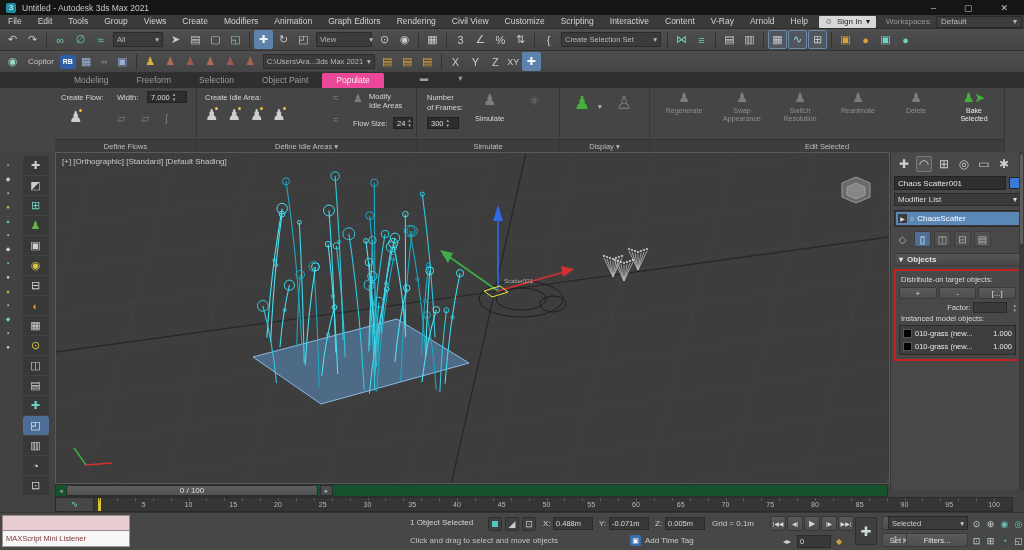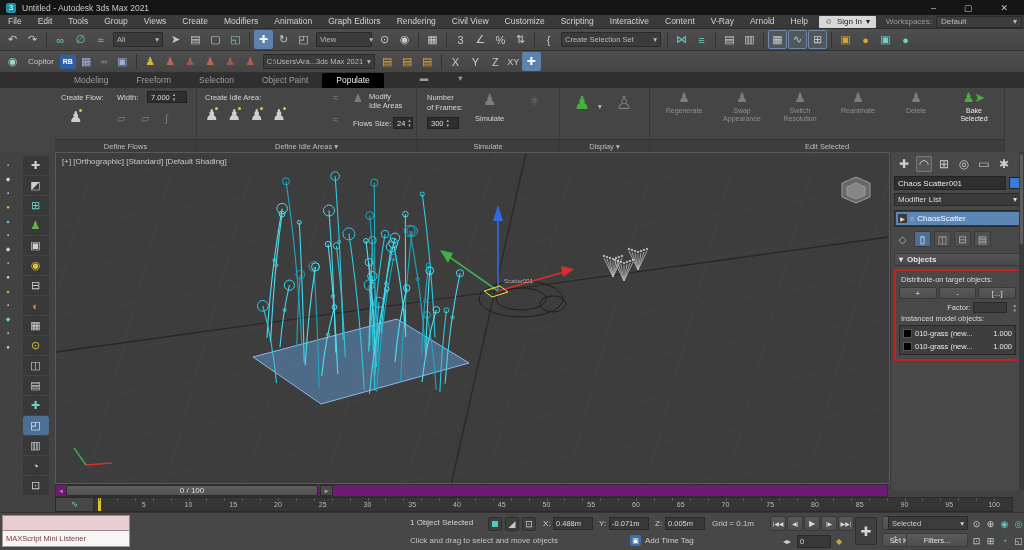--- a/index.html
+++ b/index.html
@@ -29,21 +29,21 @@
 .tic.box{border:1px solid #6d87a5;background:#50565e}
 .ttxt{font-size:8px;color:#c8c8c8;padding:0 5px}
 .tdd{display:inline-flex;align-items:center;justify-content:space-between;height:15px;background:#3b3b3b;border:1px solid #2a2a2a;color:#b8b8b8;font-size:7.5px;padding:0 3px;border-radius:1px;margin:0 2px;flex:0 0 auto}
 .tsep{width:1px;height:16px;background:#333;margin:0 3px;flex:0 0 auto}
 .badge{background:#2e5fa3;color:#fff;font-weight:bold;font-size:7px;border-radius:2px;min-width:16px;height:14px;display:inline-flex;align-items:center;justify-content:center}
 .star{position:relative}
 .star::after{content:"";position:absolute;top:1px;right:0px;width:3px;height:3px;background:#e8c43a;border-radius:50%}
 
 #rtabs{left:0;top:73px;width:1024px;height:15px;background:#2f2f2f;display:flex;align-items:flex-end;padding-left:60px;position:absolute}
 #rtabs span{font-size:8.5px;color:#9c9c9c;padding:2px 14px;line-height:11px}
-#rtabs span.active{background:#000000;color:#f0f0f0;border-radius:2px 2px 0 0}
+#rtabs span.active{background:#ec4899;color:#f0f0f0;border-radius:2px 2px 0 0}
 #rtabs .tabmenu{margin-left:8px;display:flex;align-items:center;gap:2px;color:#bbb}
 #ribbon{left:0;top:88px;width:1024px;height:64px;background:#454545;position:absolute}
 .rpanel{position:absolute;top:0;height:64px;border-right:1px solid #383838}
 .rlabel{position:absolute;left:0;right:0;bottom:0;height:13px;background:#3d3d3d;color:#bdbdbd;font-size:7.5px;text-align:center;line-height:13px;border-top:1px solid #333}
 .rsm{font-size:7.5px;color:#d6d6d6;position:absolute}
 .spin{display:inline-flex;align-items:center;background:#2e2e2e;border:1px solid #222;color:#ddd;font-size:7.5px;height:12px;padding:0 3px;position:absolute}
 .spud{display:inline-flex;flex-direction:column;font-size:5px;line-height:5px;color:#aaa;margin-left:3px}
 .pic{position:absolute;font-size:15px;color:#cfcfcf}
 .pic.dim{color:#7c7c7c}
 .esbtn{position:absolute;top:2px;width:56px;text-align:center}
@@ -89,21 +89,21 @@
 .listbox{background:#3e3e3e;border:1px solid #2a2a2a;padding:1px}
 .lrow{display:flex;align-items:center;gap:3px;height:13px;padding:0 2px;font-size:7.5px;color:#e6e6e6}
 .lrow .sw{width:9px;height:9px;border:1px solid #555}
 .lrow .val{margin-left:auto}
 #dist-list{height:32px}
 #lbtns{display:flex;gap:2px;margin-top:3px}
 #lbtns span{flex:1;height:12px;background:linear-gradient(#5a5a5a,#4e4e4e);border:1px solid #3a3a3a;border-radius:2px;font-size:8px;color:#ddd;display:flex;align-items:center;justify-content:center}
 #factor{display:flex;align-items:center;justify-content:flex-end;gap:3px;margin-top:3px;font-size:7.5px;color:#d8d8d8}
 #factor .fld{width:34px;height:11px;background:#3a3a3a;border:1px solid #2a2a2a}
 
-#timeline{left:55px;top:484px;width:833px;height:13px;background:#701a75;border:1px solid #2f2f2f;position:absolute;display:flex;align-items:center}
+#timeline{left:55px;top:484px;width:833px;height:13px;background:#14532d;border:1px solid #2f2f2f;position:absolute;display:flex;align-items:center}
 #tl-left{width:10px;text-align:center;font-size:7px;color:#999}
 #tl-handle{width:252px;height:11px;background:linear-gradient(#5e5e5e,#525252);border:1px solid #2c2c2c;border-radius:2px;color:#ddd;font-size:8px;text-align:center;line-height:10px}
 #tl-next{width:13px;height:11px;margin-left:2px;background:#4a4a4a;border:1px solid #2c2c2c;color:#aaa;font-size:7px;text-align:center;line-height:10px}
 #trackbar{left:55px;top:497px;width:958px;height:15px;background:#353535;border:1px solid #2a2a2a;position:absolute}
 #tb-curve{position:absolute;left:0;top:0;width:38px;height:13px;background:#474747;border-right:1px solid #2a2a2a;color:#6fd0c5;font-size:9px;text-align:center;line-height:12px}
 #tb-marker{position:absolute;left:42px;top:0;width:3px;height:13px;background:#d8c62c}
 .tick{position:absolute;top:3px;font-size:7px;color:#b9b9b9;transform:translateX(-50%)}
 .mtick{position:absolute;top:0;width:1px;height:3px;background:#5a5a5a}
 
 #statusbar{left:0;top:512px;width:1024px;height:38px;background:#474747;border-top:1px solid #333;position:absolute;font-size:8px}
@@ -284,21 +284,21 @@
         <span class="star" style="font-size: 15px; color: rgb(207, 207, 207); position: relative;">♟</span>
         <span class="star" style="font-size: 15px; color: rgb(207, 207, 207); position: relative;">♟</span>
         <span class="star" style="font-size: 15px; color: rgb(207, 207, 207); position: relative;">♟</span>
         <span class="star" style="font-size: 15px; color: rgb(207, 207, 207); position: relative;">♟</span>
       </span>
     <span class="pic dim" style="left:136px;top:4px;font-size:10px">≈</span>
     <span class="pic dim" style="left:136px;top:26px;font-size:10px">≈</span>
     <span class="pic dim" style="left:156px;top:4px;font-size:11px">♟</span>
     <span class="rsm dim prel" style="left:172px;top:4px;line-height:9px">Modify
 Idle Areas</span>
-    <span class="rsm" style="left:156px;top:31px">Flows Size:</span>
+    <span class="rsm" style="left:156px;top:31px">Flow Size:</span>
     <span class="spin" style="left:196px;top:29px;width:20px">
         <span>24</span>
         <span class="spud">▴<br>▾</span>
       </span>
     <div class="rlabel">Define Idle Areas ▾</div>
   </div>
 
   <div class="rpanel" style="left:417px;width:143px">
     <span class="rsm prel" style="left:10px;top:5px;line-height:10px">Number
 of Frames:</span>

